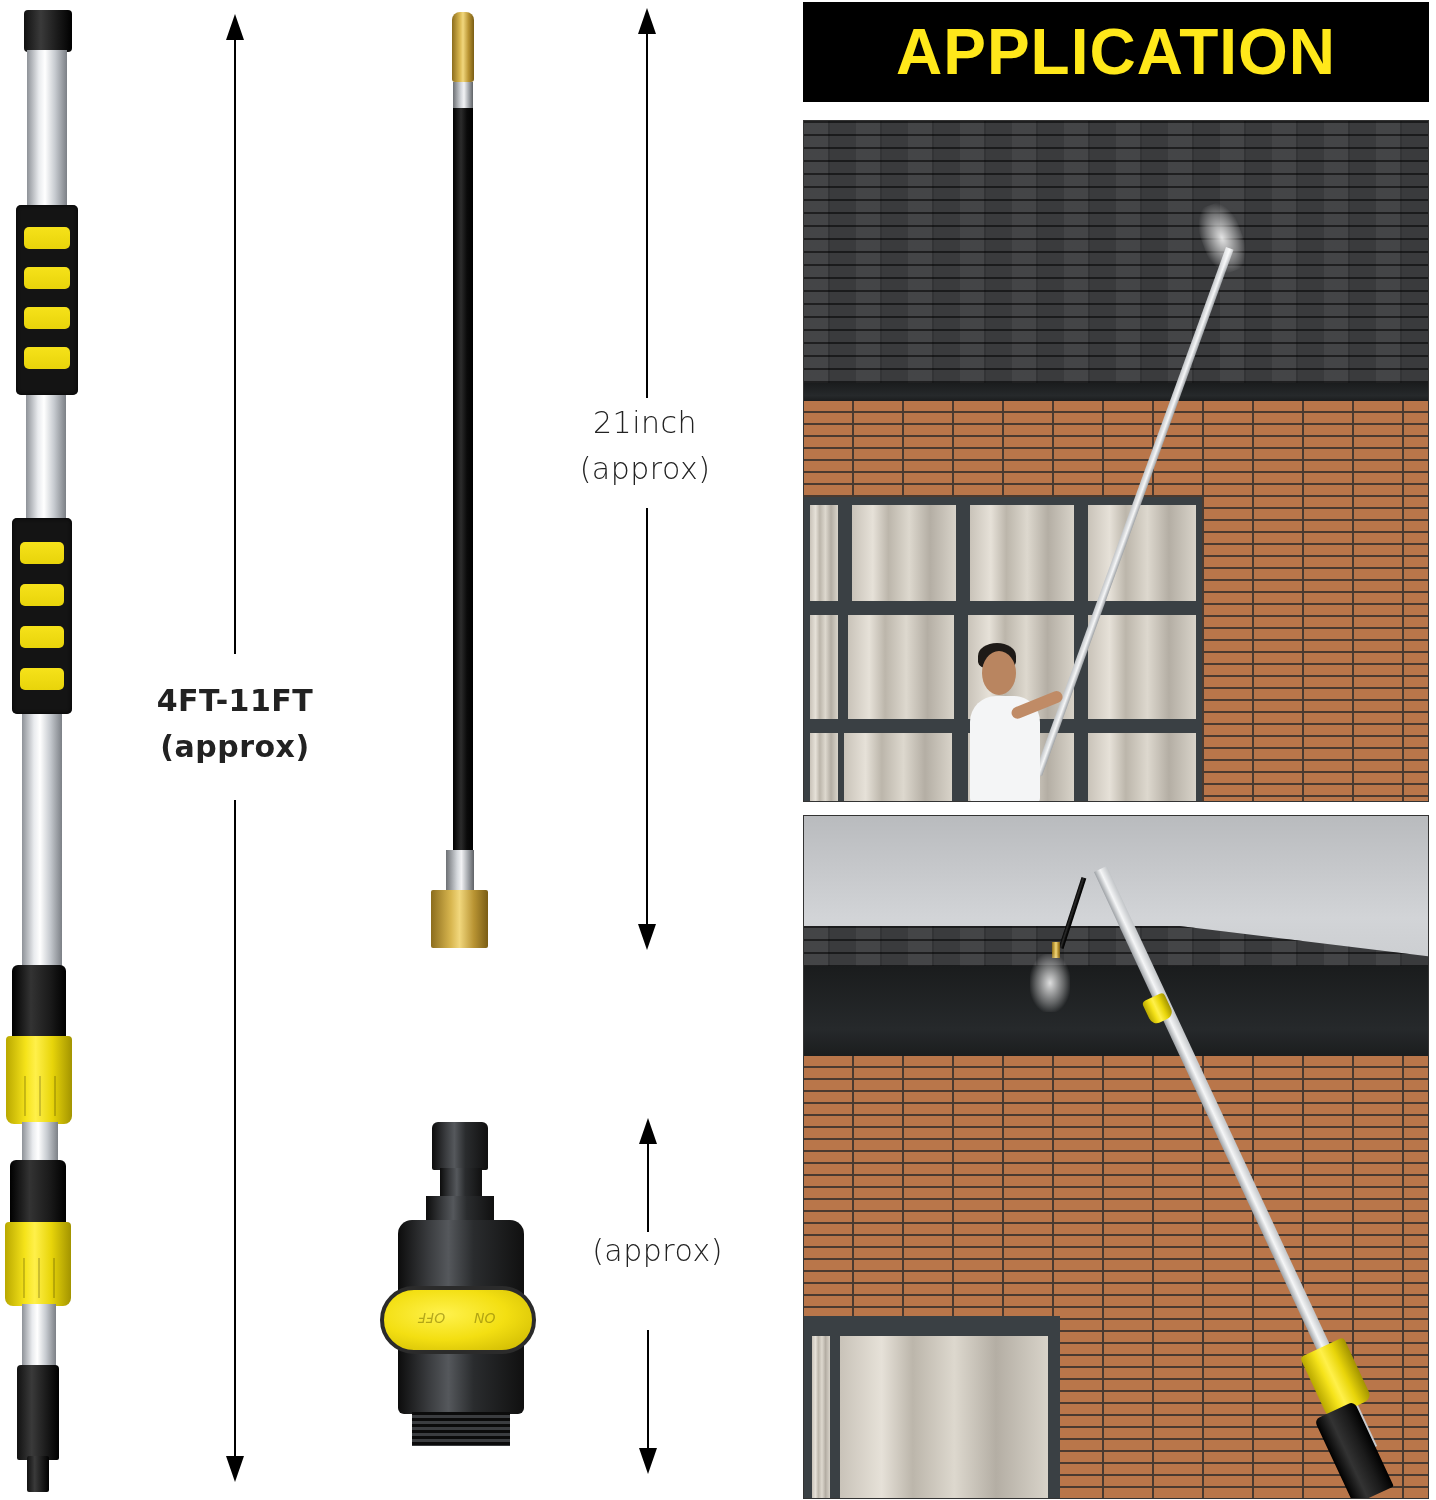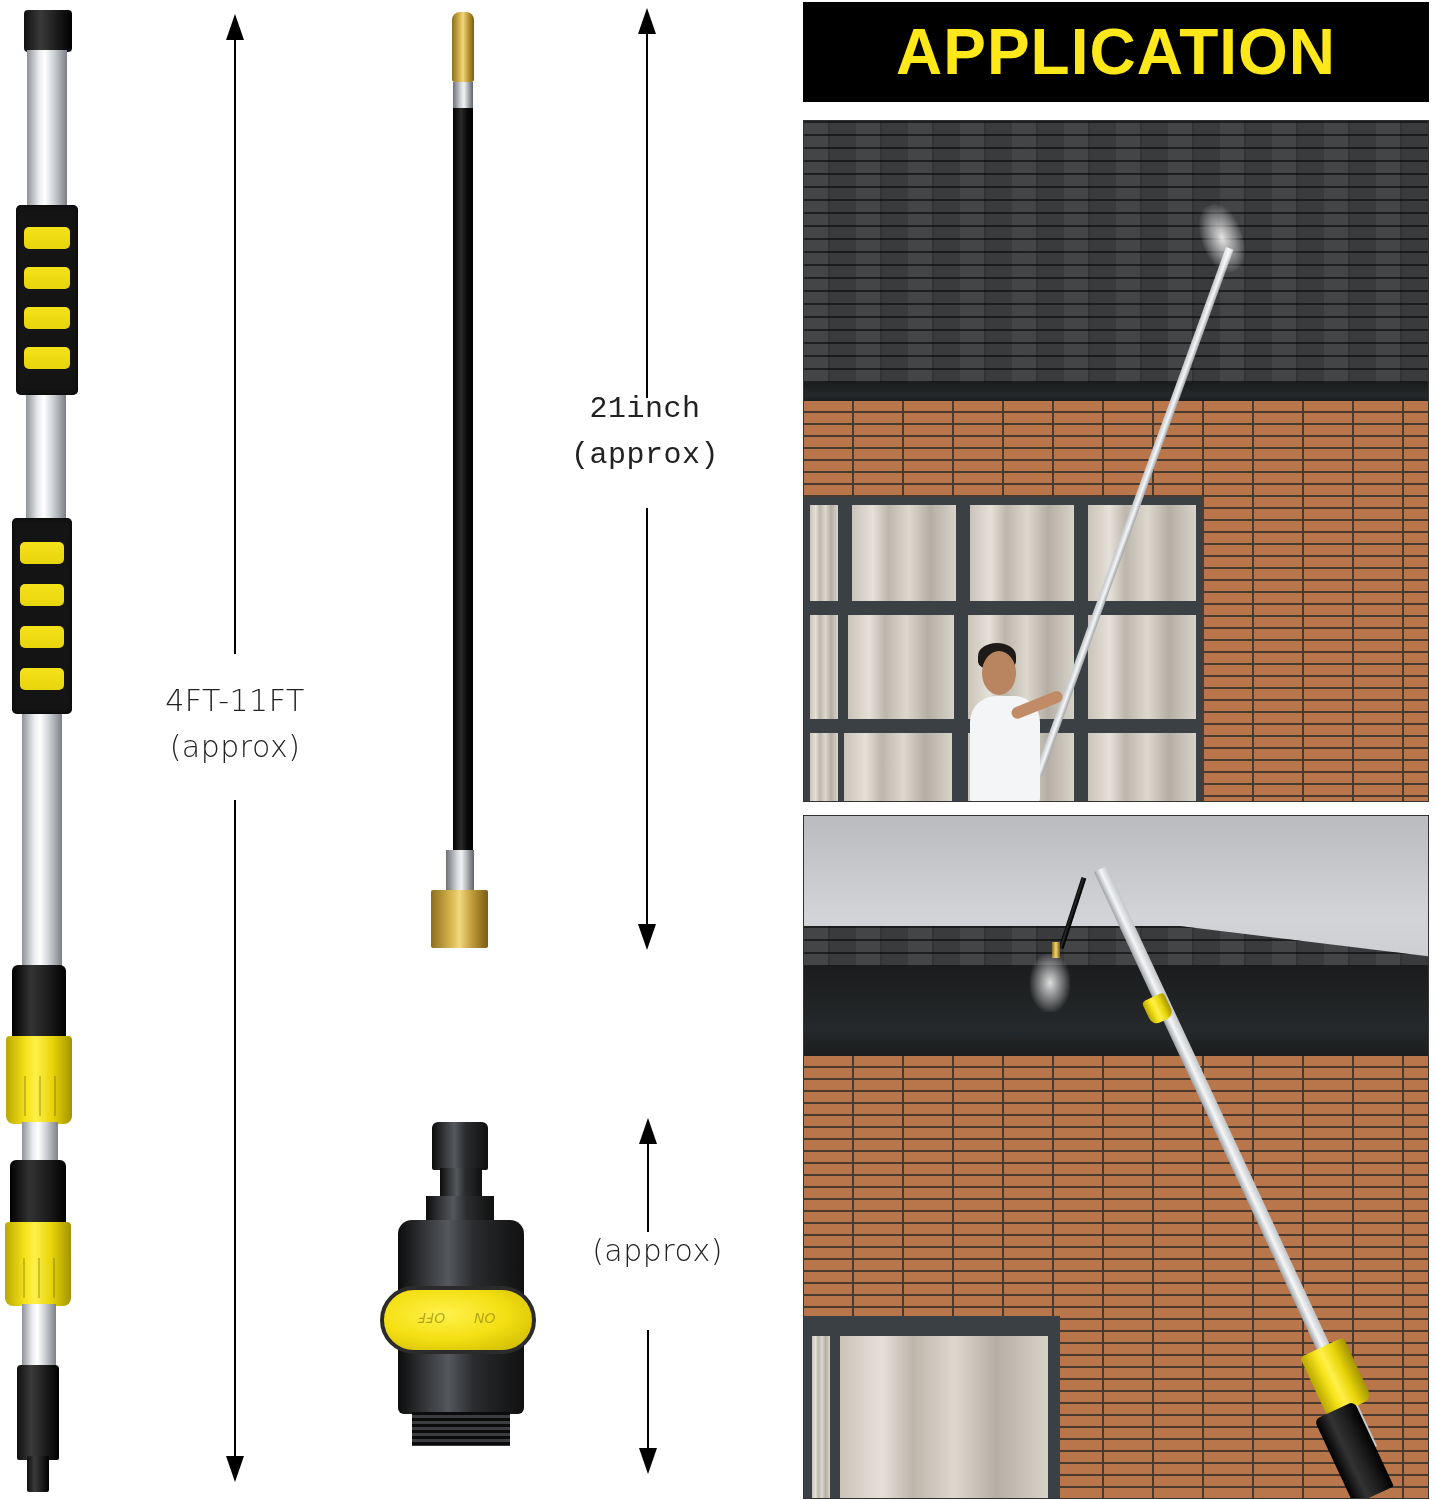--- a/index.html
+++ b/index.html
@@ -103,40 +103,40 @@
   <div class="cap-black" style="left:17px;top:1365px;width:42px;height:95px;border-radius:4px 4px 2px 2px;"></div>
   <div class="cap-black" style="left:27px;top:1456px;width:22px;height:36px;border-radius:2px;"></div>
 </div>
 
 <div>
   <div class="arrow-up" style="left:226px;top:14px;"></div>
   <div class="dim-line" style="left:234px;top:36px;height:618px;"></div>
   <div class="dim-line" style="left:234px;top:800px;height:660px;"></div>
   <div class="arrow-down" style="left:226px;top:1456px;"></div>
 </div>
-<div class="dim-label" style="left:130px;top:678px;width:210px;">
+<div class="dim-label" style="left:130px;top:678px;width:210px;font-weight:bold;">
   <div>4FT-11FT</div>
   <div>(approx)</div>
 </div>
 
 <div class="abs" style="left:400px;top:0;width:100px;height:960px;">
   <div class="brass" style="left:52px;top:12px;width:22px;height:70px;border-radius:8px 8px 3px 3px;"></div>
   <div class="ferrule" style="left:53px;top:82px;width:20px;height:28px;"></div>
   <div class="hose" style="left:53px;top:108px;width:20px;height:742px;"></div>
   <div class="ferrule" style="left:46px;top:850px;width:28px;height:42px;"></div>
   <div class="brass" style="left:31px;top:890px;width:57px;height:58px;border-radius:2px;"></div>
 </div>
 
 <div>
   <div class="arrow-up" style="left:638px;top:8px;"></div>
   <div class="dim-line" style="left:646px;top:30px;height:368px;"></div>
   <div class="dim-line" style="left:646px;top:508px;height:420px;"></div>
   <div class="arrow-down" style="left:638px;top:924px;"></div>
 </div>
-<div class="dim-label" style="left:545px;top:386px;width:200px;font-family:Liberation Mono, monospace;">
+<div class="dim-label" style="left:545px;top:400px;width:200px;">
   <div>21inch</div>
   <div>(approx)</div>
 </div>
 
 <div class="abs" style="left:370px;top:1110px;width:190px;height:340px;">
   <div class="plastic" style="left:62px;top:12px;width:56px;height:48px;border-radius:6px 6px 2px 2px;"></div>
   <div class="plastic" style="left:70px;top:58px;width:42px;height:30px;"></div>
   <div class="plastic" style="left:56px;top:86px;width:68px;height:28px;"></div>
   <div class="plastic" style="left:28px;top:110px;width:126px;height:194px;border-radius:14px 14px 6px 6px;"></div>
   <div class="valve-knob" style="left:10px;top:176px;width:148px;height:60px;">

